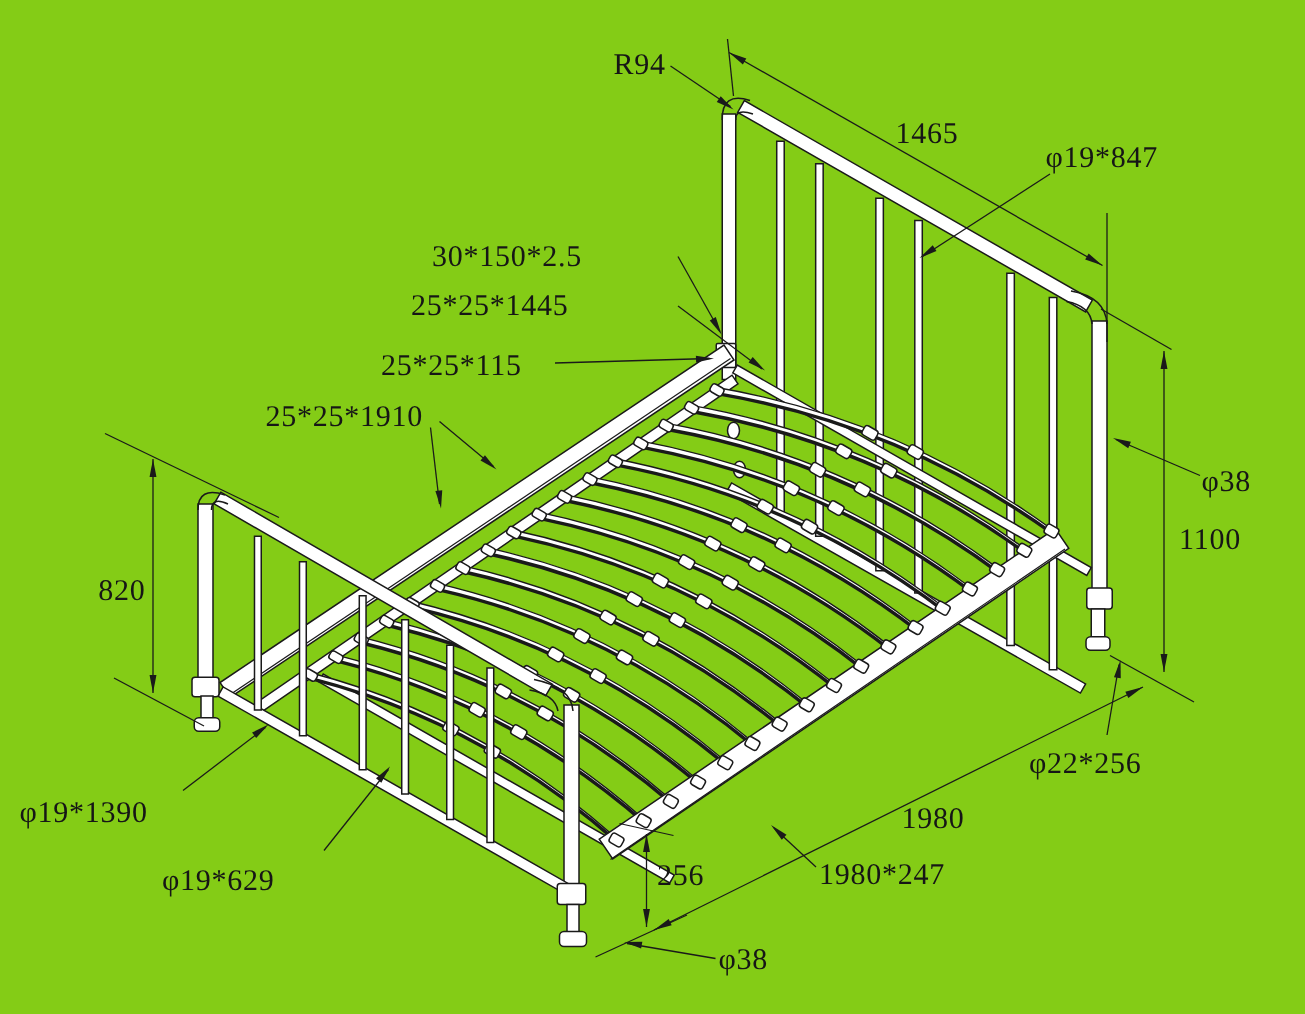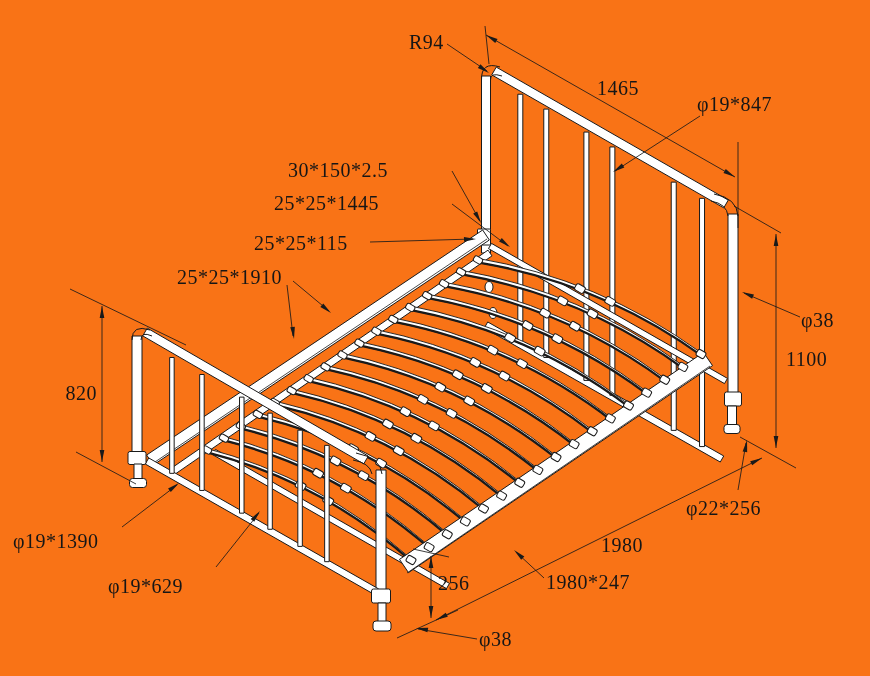--- a/index.html
+++ b/index.html
@@ -1,16 +1,16 @@
 <!DOCTYPE html>
 <html><head>
 <meta charset="utf-8">
 <style>
   html,body{margin:0;padding:0;background:#ffffff;}
-  .stage{position:relative;width:870px;height:676px;background:#f97316;overflow:hidden;text-decoration:underline;}
+  .stage{position:relative;width:870px;height:676px;background:#84cc16;overflow:hidden;text-decoration:underline;}
   svg{display:block;}
   text.dim{font-family:"Liberation Serif","DejaVu Serif",serif;font-size:20px;fill:#161616;letter-spacing:0.5px;}
 </style>
 </head>
 <body>
 
 <div class="stage">
 <svg id="bed-svg" width="870" height="676" viewBox="0 0 870 676">
   <g id="geom">
         <path d="M481.5,76L481.5,253L490.5,253L490.5,76Z" fill="#fff" stroke="#1a1a1a" stroke-width="1"></path>

